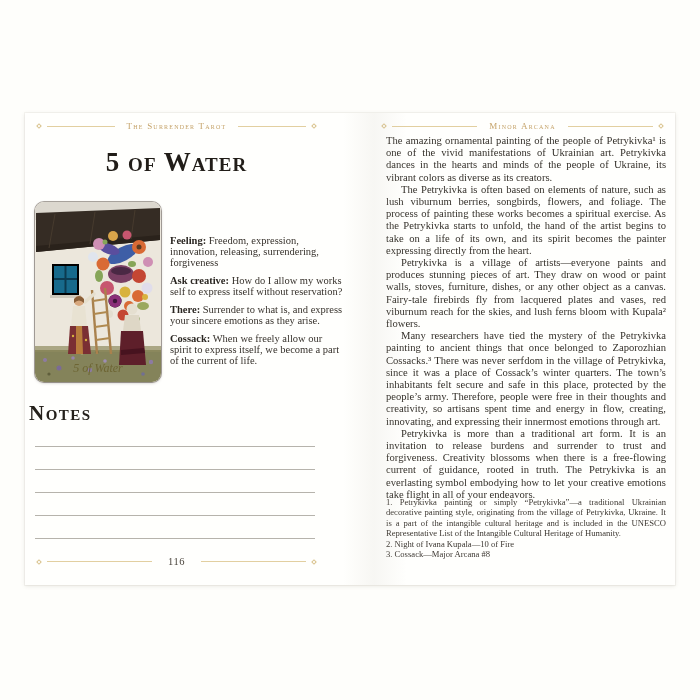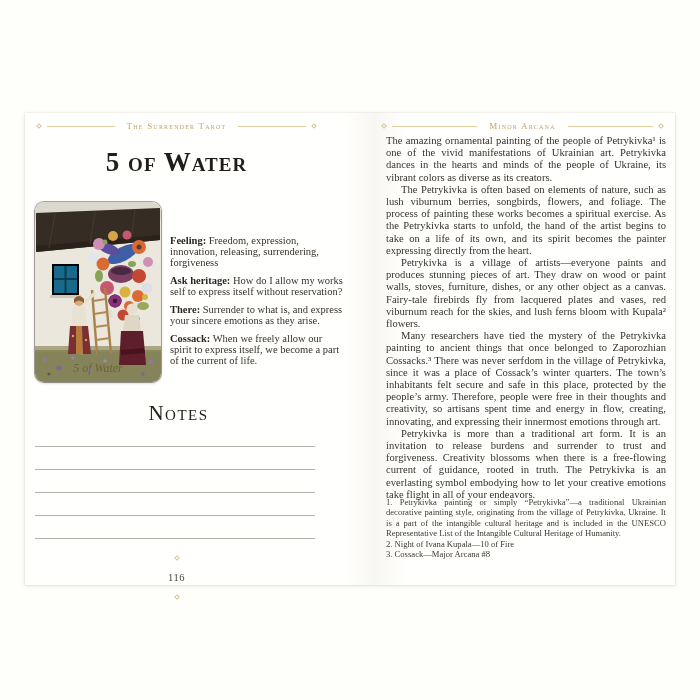--- a/index.html
+++ b/index.html
@@ -30,21 +30,21 @@
   
   .orn-row {
     position: absolute;
     display: flex; align-items: center;
     left: 12px; right: 12px;
     gap: 6px;
   }
   .page-left .orn-row  { left: 12px; right: 34px; }
   .page-right .orn-row { left: 32px; right: 12px; }
   .orn-row.hdr { top: 8px; }
-  .orn-row.ftr { top: 443px; flex-direction: column; }
+  .orn-row.ftr { top: 443px; }
   .orn-line { flex: 1; height: 1px; background: #e2cfa0; }
   .orn-diamond {
     width: 4px; height: 4px;
     border: 1px solid #d9c28c;
     transform: rotate(45deg);
     background: transparent;
     flex: none;
   }
   .running-header {
     font-variant: small-caps;
@@ -87,23 +87,22 @@
     left: 145px; top: 122px;
     width: 176px;
     font-size: 10.5px;
     line-height: 11px;
   }
   .card-details p { margin-bottom: 7px; }
   .card-details b { color: #2b2username7 23; color: #2b2722; }
   .notes-heading {
     position: absolute;
     top: 288px; left: 4px; right: 22px;
-    text-align: center;
     font-variant: small-caps;
-    font-weight: normal;
+    font-weight: bold;
     font-size: 21px;
     letter-spacing: 1.5px;
     color: #25211b;
   }
   .notes-lines {
     position: absolute;
     left: 10px; top: 311px;
     width: 280px;
   }
   .note-line {
@@ -239,21 +238,21 @@
         </g>
 
         <text x="63" y="170" text-anchor="middle" font-family="Liberation Serif, serif" font-style="italic" font-size="12" fill="#6b6230" opacity="0.9">5 of Water</text>
       </svg>
     </div>
 
     <div class="card-details">
 
         <p><b>Feeling:</b> <span>Freedom, expression, innovation, releasing, surrendering, forgiveness</span></p>
 
-        <p><b>Ask heritage:</b> <span>How do I allow my works self to express itself without reservation?</span></p>
+        <p><b>Ask creative:</b> <span>How do I allow my works self to express itself without reservation?</span></p>
 
         <p><b>There:</b> <span>Surrender to what is, and express your sincere emotions as they arise.</span></p>
 
         <p><b>Cossack:</b> <span>When we freely allow our spirit to express itself, we become a part of the current of life.</span></p>
       </div>
 
     <div class="notes-heading">Notes</div>
 
     <div class="notes-lines">
 

